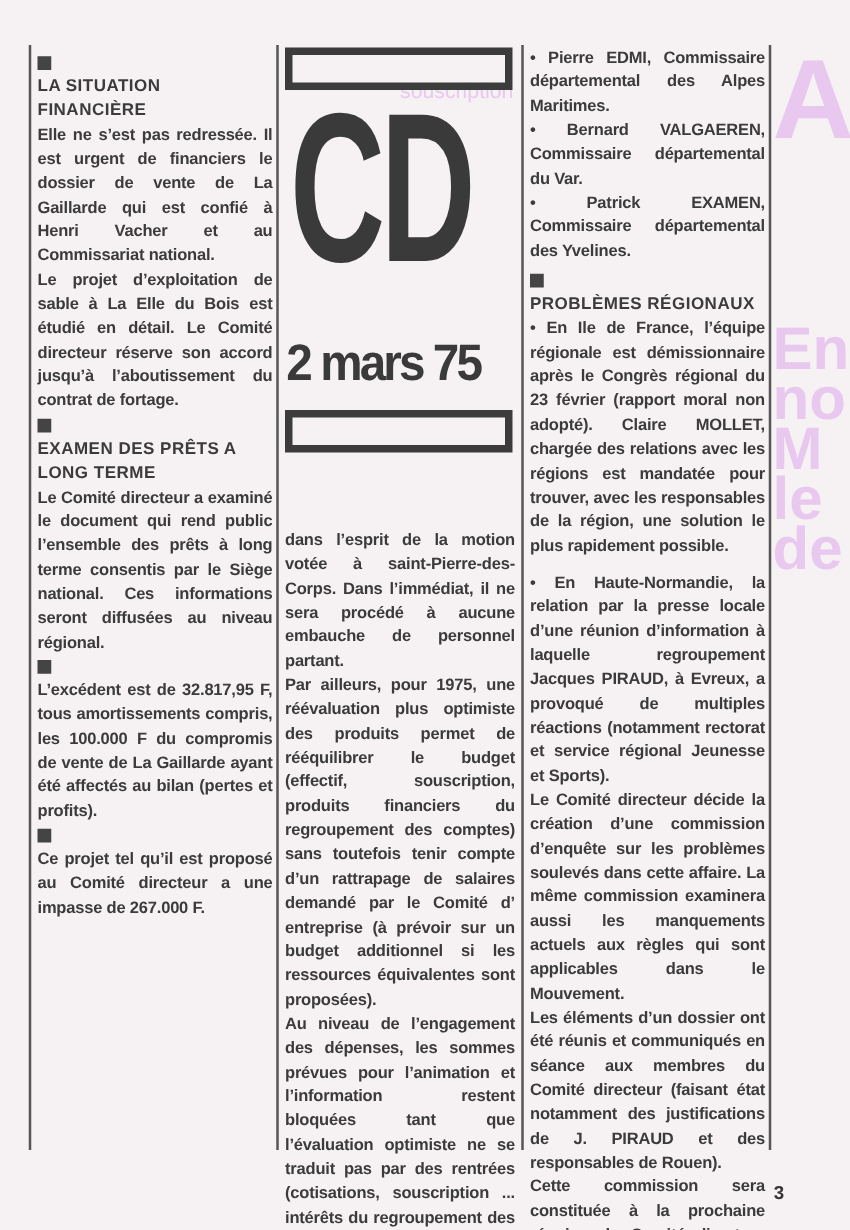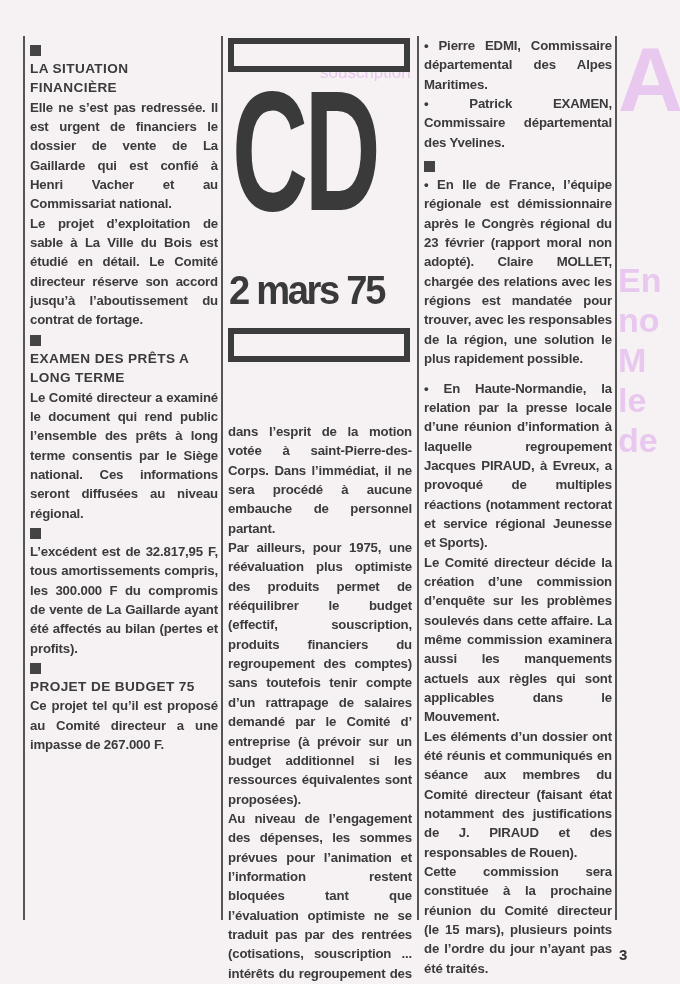--- a/index.html
+++ b/index.html
@@ -39,60 +39,61 @@
     letter-spacing:-2.5px; white-space:nowrap;
     transform:scaleX(0.93); transform-origin:left top;
   }
   .pagenum { position:absolute; left:619px; top:946px; font-weight:bold; font-size:15px; color:#333; }
   .gap { height:10px; }
 </style>
 </head>
 <body>
 
 <div class="bleed" style="left:618px;top:35px;font-size:90px;">A</div>
-<div class="bleed" style="left:618px;top:260px;font-size:34px;line-height:40px;">En<br>no<br>M<br>le<br>de</div>
+<div class="bleed" style="left:618px;top:260px;font-size:48px;line-height:40px;">En<br>no<br>M<br>le<br>de</div>
 <div class="bleed" style="left:320px;top:64px;font-size:17px;font-weight:normal;">souscription</div>
 
 <div class="vline" style="left:23px;top:36px;height:884px;"></div>
 <div class="vline" style="left:221px;top:36px;height:884px;"></div>
 <div class="vline" style="left:417px;top:36px;height:884px;"></div>
 <div class="vline" style="left:615px;top:36px;height:884px;"></div>
 
 <div class="col" style="left:30px;top:36px;width:188px;">
   <span class="sq" style="margin-top:9px;"></span>
   <p class="h">LA SITUATION FINANCIÈRE</p>
   <p>Elle ne s’est pas redressée. Il est urgent de financiers le dossier de vente de La Gaillarde qui est confié à Henri Vacher et au Commissariat national.</p>
-  <p>Le projet d’exploitation de sable à La Ville du Bois est étudié en détail. Le Comité directeur réserve son accord jusqu’à l’aboutissement du contrat de fortage.</p>
+  <p>Le projet d’exploitation de sable à La Elle du Bois est étudié en détail. Le Comité directeur réserve son accord jusqu’à l’aboutissement du contrat de fortage.</p>
   <span class="sq"></span>
   <p class="h">EXAMEN DES PRÊTS A LONG TERME</p>
   <p>Le Comité directeur a examiné le document qui rend public l’ensemble des prêts à long terme consentis par le Siège national. Ces informations seront diffusées au niveau régional.</p>
   <span class="sq"></span>
-  <p>L’excédent est de 32.817,95 F, tous amortissements compris, les 300.000 F du compromis de vente de La Gaillarde ayant été affectés au bilan (pertes et profits).</p>
+  <p>L’excédent est de 32.817,95 F, tous amortissements compris, les 100.000 F du compromis de vente de La Gaillarde ayant été affectés au bilan (pertes et profits).</p>
   <span class="sq"></span>
-  <p class="h">PROJET DE BUDGET 75</p>
   <p>Ce projet tel qu’il est proposé au Comité directeur a une impasse de 267.000 F.</p>
 
 </div>
 
 <div class="frame" style="left:228px;top:38px;width:182px;height:34px;"></div>
 <div class="cd">CD</div>
 <div class="datebig">2 mars 75</div>
 <div class="frame" style="left:228px;top:328px;width:182px;height:34px;"></div>
 
 <div class="col" style="left:228px;top:422px;width:184px;">
   <p>dans l’esprit de la motion votée à saint-Pierre-des-Corps. Dans l’immédiat, il ne sera procédé à aucune embauche de personnel partant.</p>
   <p>Par ailleurs, pour 1975, une réévaluation plus optimiste des produits permet de rééquilibrer le budget (effectif, souscription, produits financiers du regroupement des comptes) sans toutefois tenir compte d’un rattrapage de salaires demandé par le Comité d’ entreprise (à prévoir sur un budget additionnel si les ressources équivalentes sont proposées).</p>
   <p>Au niveau de l’engagement des dépenses, les sommes prévues pour l’animation et l’information restent bloquées tant que l’évaluation optimiste ne se traduit pas par des rentrées (cotisations, souscription ... intérêts du regroupement des comptes).</p>
 
 </div>
 
 <div class="col" style="left:424px;top:36px;width:188px;">
   <p>• <span>Pierre EDMI, Commissaire départemental des Alpes Maritimes.</span></p>
+  <p>• <span>Bernard VALGAEREN, Commissaire départemental du Var.</span></p>
   <p>• <span>Patrick EXAMEN, Commissaire départemental des Yvelines.</span></p>
   <span class="sq" style="margin-top:9px;"></span>
+  <p class="h">PROBLÈMES RÉGIONAUX</p>
   <p>• <span>En Ile de France, l’équipe régionale est démissionnaire après le Congrès régional du 23 février (rapport moral non adopté). Claire MOLLET, chargée des relations avec les régions est mandatée pour trouver, avec les responsables de la région, une solution le plus rapidement possible.</span></p>
   <div class="gap"></div>
   <p>• <span>En Haute-Normandie, la relation par la presse locale d’une réunion d’information à laquelle regroupement Jacques PIRAUD, à Evreux, a provoqué de multiples réactions (notamment rectorat et service régional Jeunesse et Sports).</span></p>
   <p>Le Comité directeur décide la création d’une commission d’enquête sur les problèmes soulevés dans cette affaire. La même commission examinera aussi les manquements actuels aux règles qui sont applicables dans le Mouvement.</p>
   <p>Les éléments d’un dossier ont été réunis et communiqués en séance aux membres du Comité directeur (faisant état notamment des justifications de J. PIRAUD et des responsables de Rouen).</p>
   <p>Cette commission sera constituée à la prochaine réunion du Comité directeur (le 15 mars), plusieurs points de l’ordre du jour n’ayant pas été traités.</p>
 
 </div>
 
 <div class="pagenum">3</div>

